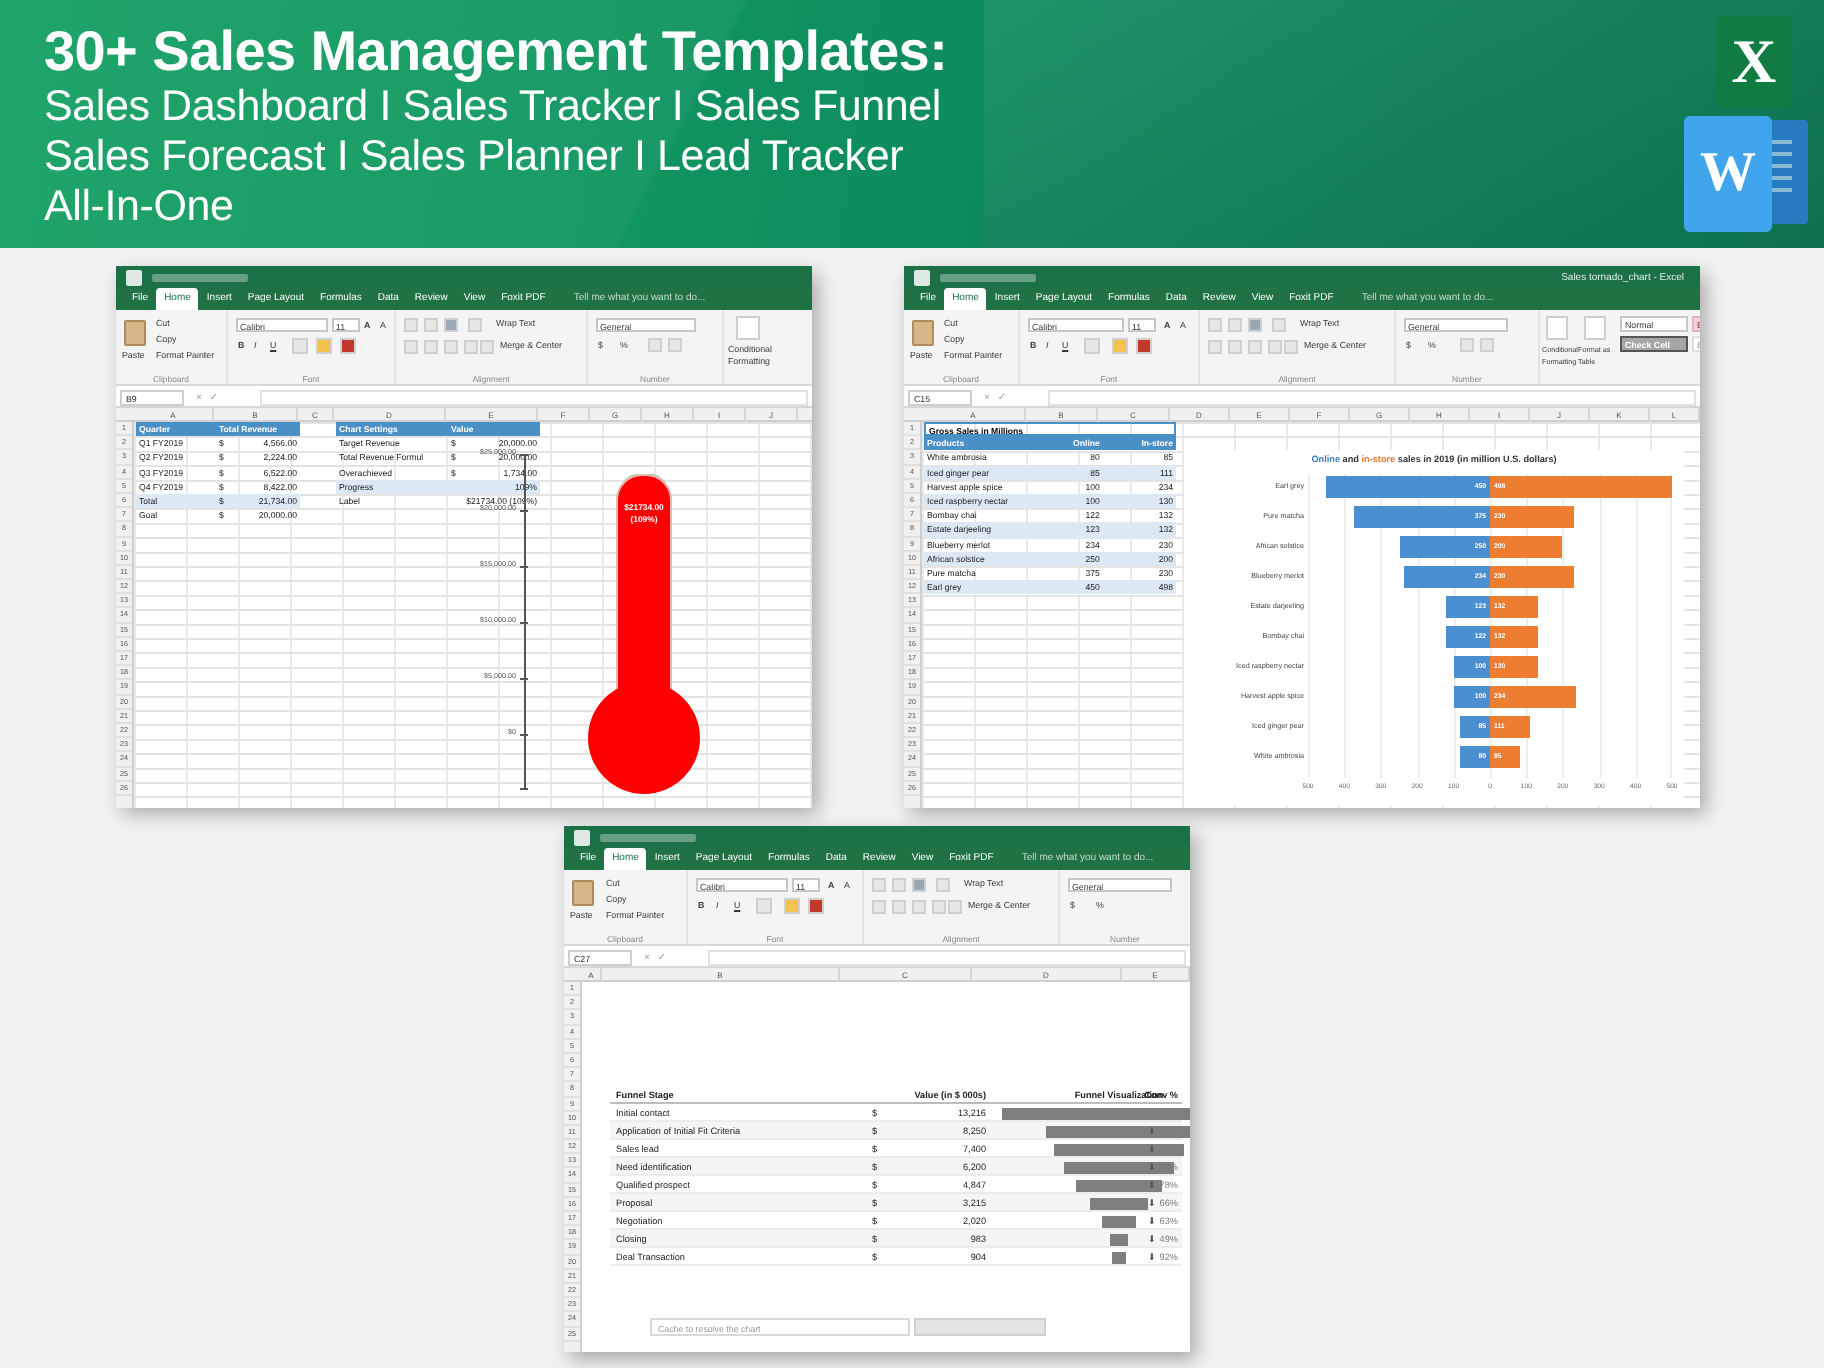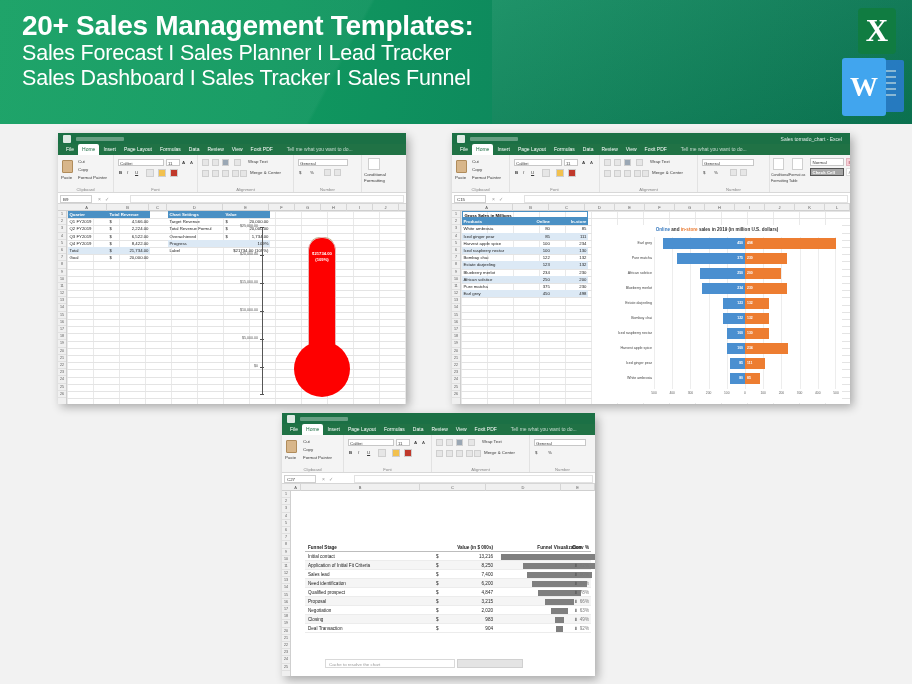--- a/index.html
+++ b/index.html
@@ -229,23 +229,24 @@
   .fn-btn2{
     position:absolute; left:156px; bottom:8px; width:66px; height:9px;
     background:#e4e4e4; border:1px solid #d0d0d0;
   }
 </style>
 </head>
 <body>
 
 <div class="banner">
   <div class="banner-text">
-    <div class="b-title">20+ Sales Management Templates:</div>
+    <div class="b-title">30+ Sales Management Templates:</div>
+    <div class="b-line">Sales Dashboard I Sales Tracker I Sales Funnel</div>
     <div class="b-line">Sales Forecast I Sales Planner I Lead Tracker</div>
-    <div class="b-line">Sales Dashboard I Sales Tracker I Sales Funnel</div>
+    <div class="b-line">All-In-One</div>
   </div>
   <div class="logo-x">X</div>
   <div class="logo-w-wrap">
     <div class="logo-w-page">
       <i style="top:10px"></i>
         <i style="top:16px"></i>
         <i style="top:22px"></i>
         <i style="top:28px"></i>
         <i style="top:34px"></i>
     </div>

